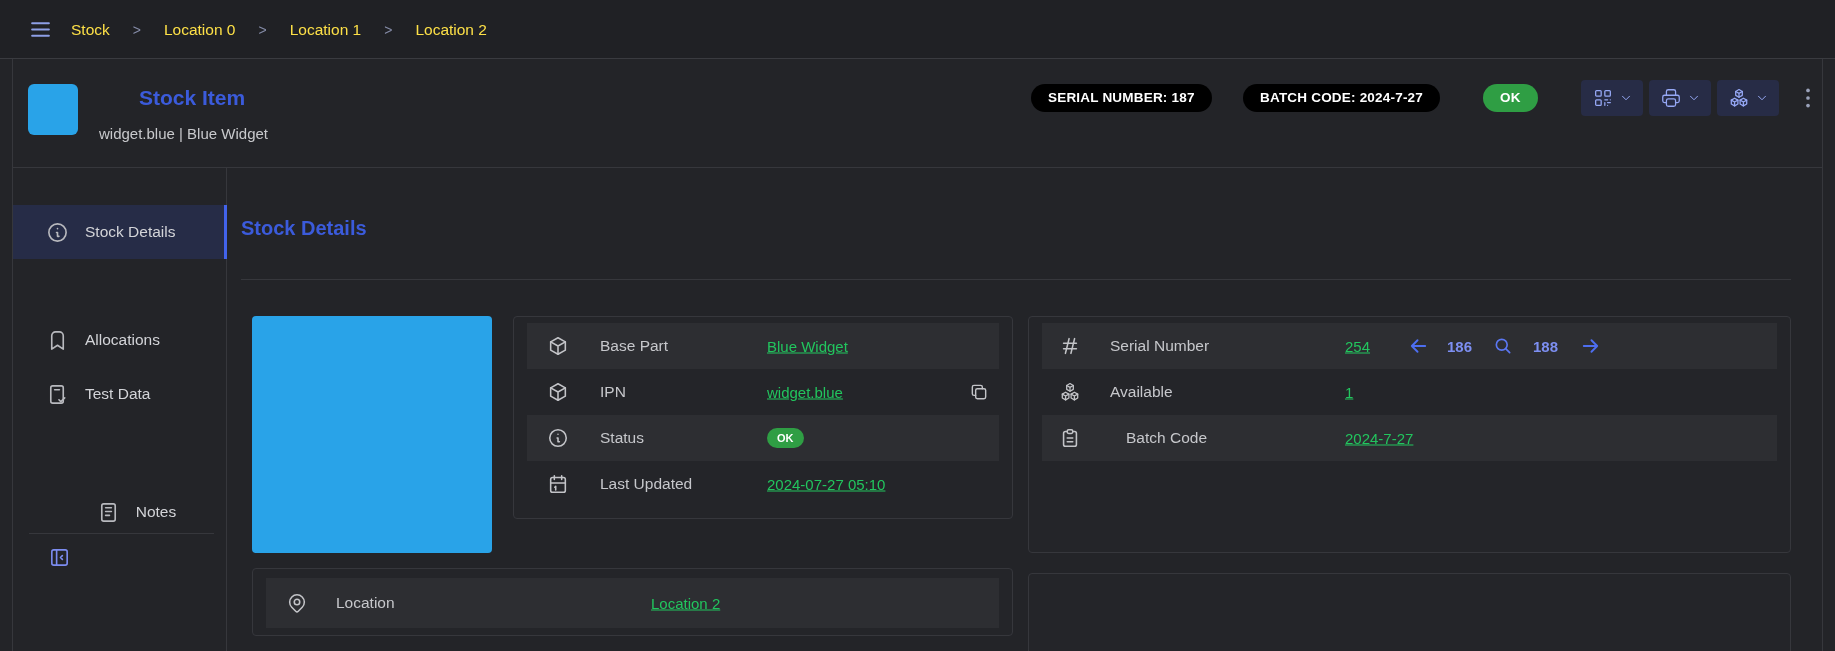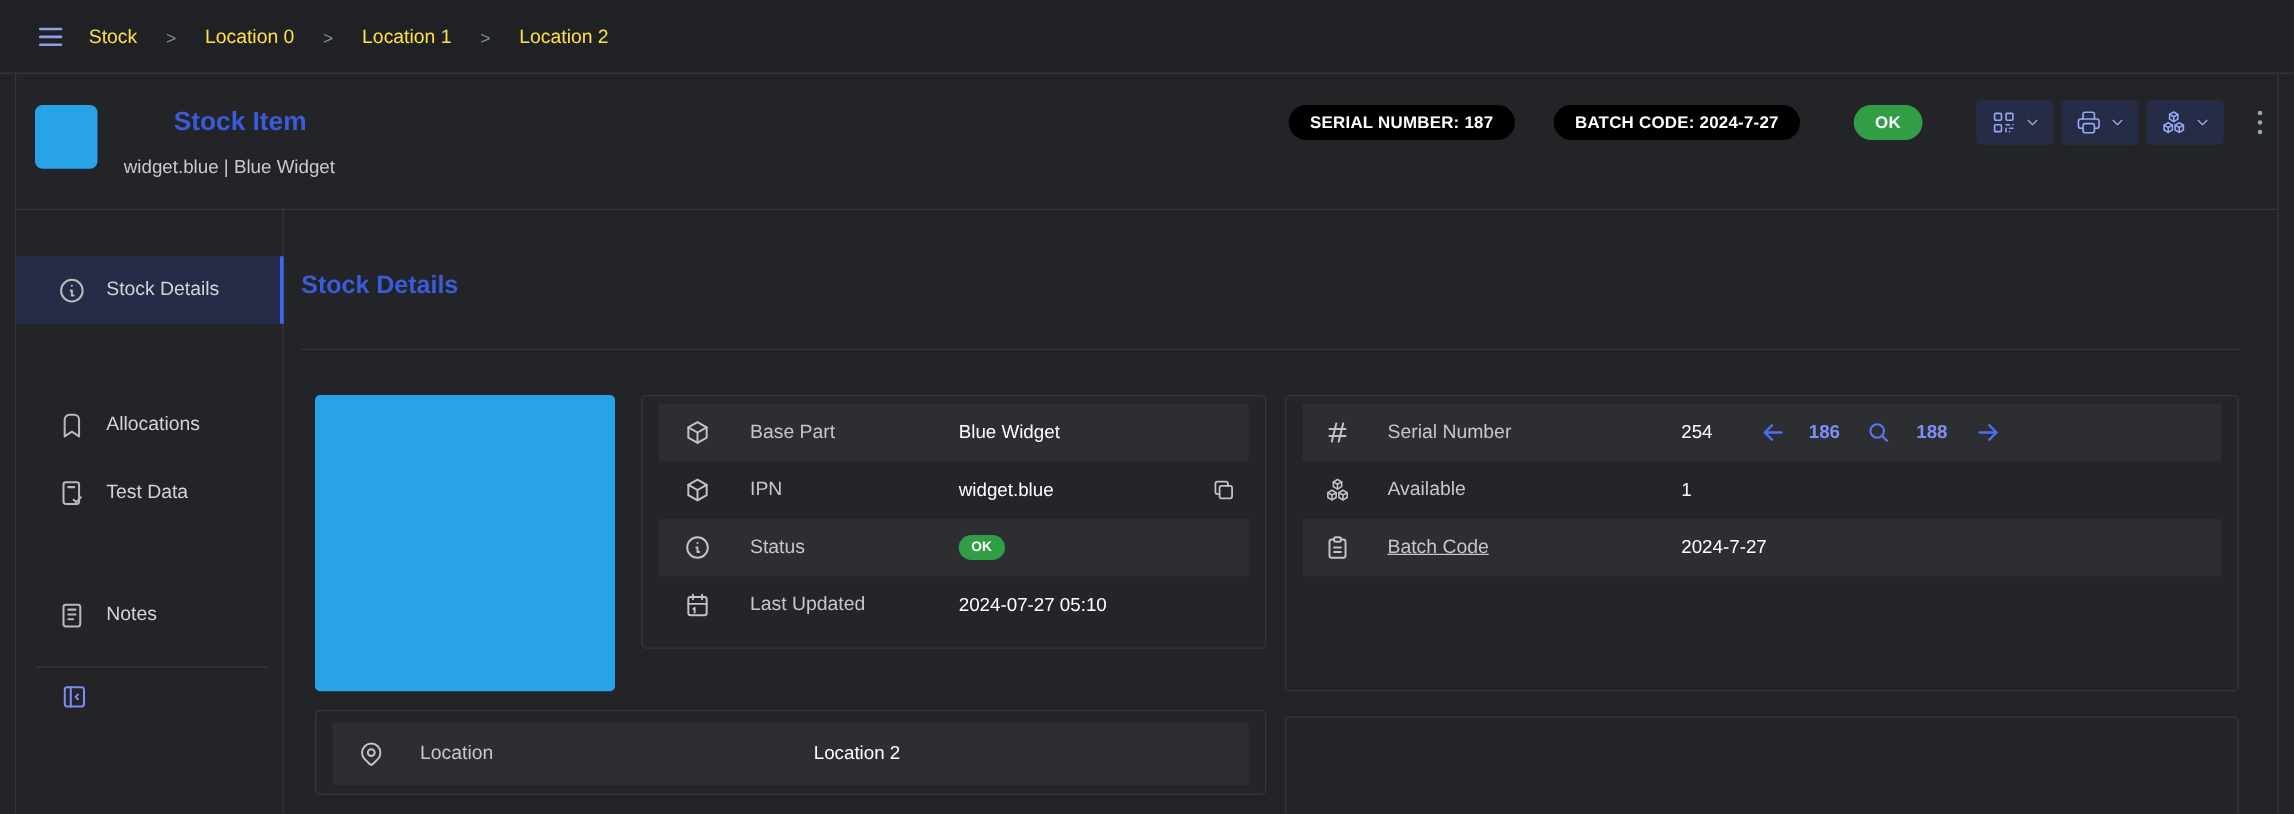--- a/index.html
+++ b/index.html
@@ -53,21 +53,21 @@
   .card { position:absolute; border:1px solid #36373c; border-radius:4px; background:#242529; }
   .card.cl { left:500px; top:257px; width:500px; height:203px; }
   .card.cr { left:1015px; top:257px; width:763px; height:237px; }
   .card.cloc { left:239px; top:509px; width:761px; height:68px; }
   .card.cempty { left:1015px; top:514px; width:763px; height:132px; }
 
   .drow { position:absolute; left:13px; right:13px; height:46px; }
   .drow.stripe { background:rgba(255,255,255,0.045); }
   .drow .ricon { position:absolute; top:50%; transform:translateY(-50%); width:22px; height:22px; color:#c3c4c8; }
   .drow .rlabel { position:absolute; top:50%; transform:translateY(-50%); font-size:15.5px; color:#c6c7cb; }
-  .drow .rvalue { position:absolute; top:50%; transform:translateY(-50%); font-size:15px; color:#ffffff; }
+  .drow .rvalue { position:absolute; top:50%; transform:translateY(-50%); font-size:15px; color:#22c55e;text-decoration:underline; }
   .link { color:#7d8ff2; cursor:pointer; }
   .minibadge { position:absolute; top:50%; transform:translateY(-50%); height:20px; line-height:20px;
     padding:0 10px; border-radius:10px; background:#2f9e44; color:#fff; font-size:11px; font-weight:bold; }
   .copybtn { position:absolute; right:10px; top:50%; transform:translateY(-50%); width:20px; height:20px;
     color:#c3c4c8; cursor:pointer; }
   .navitem { position:absolute; top:50%; transform:translateY(-50%); }
   .arrowic { width:23px; height:23px; color:#4d6ef0; cursor:pointer; }
   .searchic { width:20px; height:20px; color:#5b77f2; cursor:pointer; }
   .serlink { font-size:15px; font-weight:bold; color:#7d8ff2; cursor:pointer; }
 </style>
@@ -178,21 +178,21 @@
     <div class="side-item" style="top:199px;">
       <span class="sic">
         <svg class="ic" viewBox="0 0 24 24">
             <rect x="5" y="3" width="13" height="18" rx="2"></rect>
             <path d="M9 7h5"></path>
             <path d="M13.5 17.5l2 2 4-4"></path>
           </svg>
         </span>
       <span>Test Data</span>
     </div>
-    <div class="side-item" style="top:297px;">
+    <div class="side-item" style="top:317px;justify-content:center;">
       <span class="sic">
         <svg class="ic" viewBox="0 0 24 24">
             <rect x="5" y="3" width="14" height="18" rx="2"></rect>
             <path d="M9 7h6M9 11h6M9 15h4"></path>
           </svg>
         </span>
       <span>Notes</span>
     </div>
     <div class="side-div"></div>
     <div class="collapse-btn">
@@ -302,21 +302,21 @@
       <span class="rvalue" style="left:303px;">1</span>
     </div>
     <div class="drow stripe" style="top:98px;">
       <span class="ricon" style="left:17px;">
         <svg class="ic" viewBox="0 0 24 24">
             <path d="M9 5H7a2 2 0 0 0-2 2v12a2 2 0 0 0 2 2h10a2 2 0 0 0 2-2V7a2 2 0 0 0-2-2h-2"></path>
             <rect x="9" y="3" width="6" height="4" rx="1.5"></rect>
             <path d="M9 12h6M9 16h6"></path>
           </svg>
         </span>
-      <span class="rlabel" style="left:68px;text-decoration:underline;">Batch Code</span>
+      <span class="rlabel" style="left:84px;">Batch Code</span>
       <span class="rvalue" style="left:303px;">2024-7-27</span>
     </div>
   </div>
 
   <div class="card cloc">
     <div class="drow stripe" style="top:9px; height:50px;">
       <span class="ricon" style="left:20px;">
         <svg class="ic" viewBox="0 0 24 24">
             <circle cx="12" cy="11" r="3"></circle>
             <path d="M17.7 16.7L13.4 21a2 2 0 0 1-2.8 0l-4.3-4.3a8 8 0 1 1 11.4 0z"></path>

